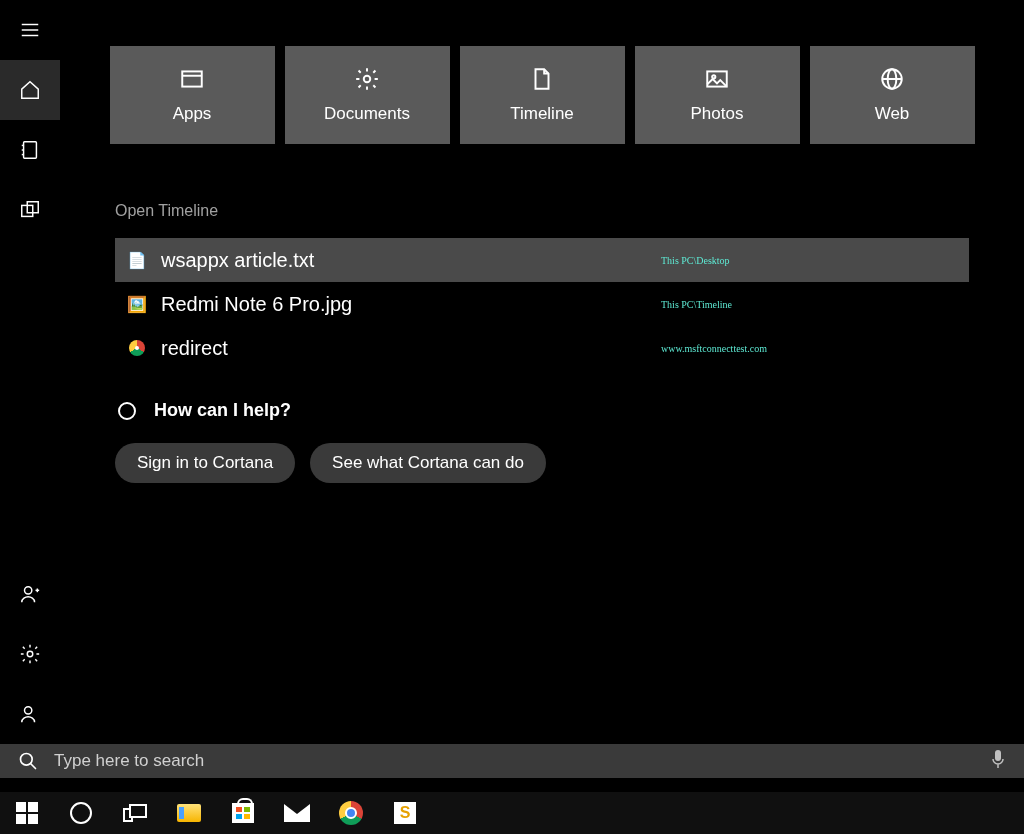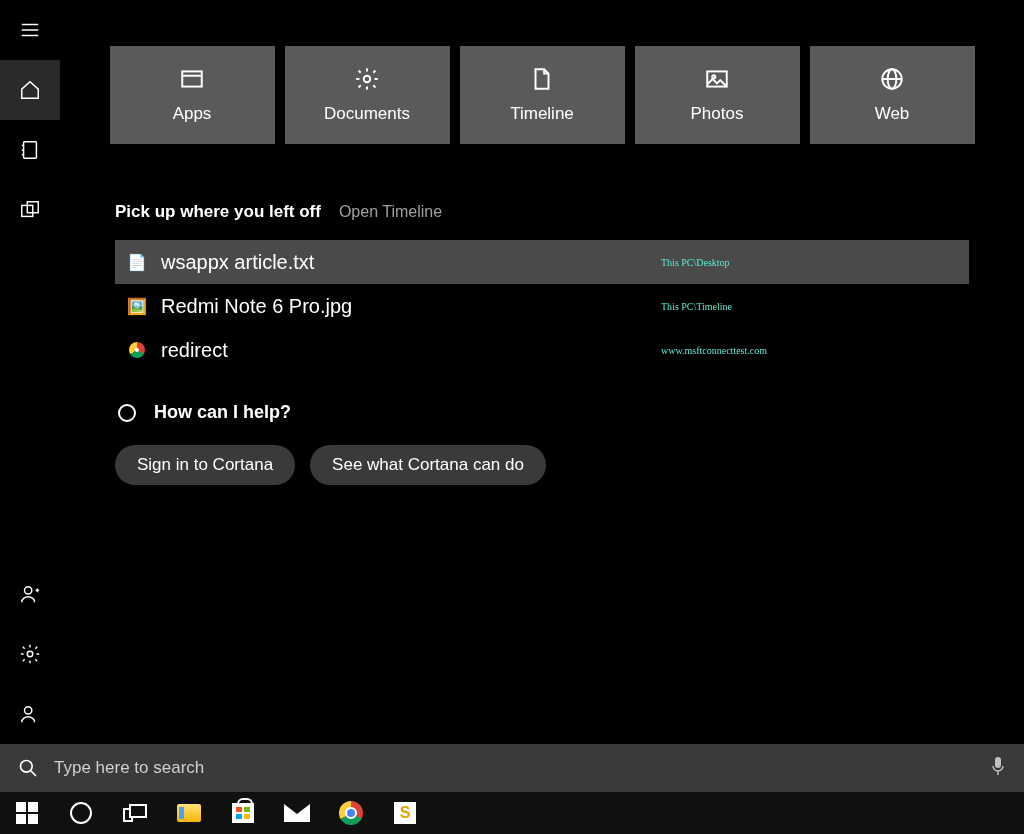--- a/index.html
+++ b/index.html
@@ -71,21 +71,21 @@
   .pill-row {
     margin-top: 22px; padding-left: 55px; width: 100%; display: flex; gap: 15px;
   }
   .pill {
     background: #3a3a3a; color: #fff; border-radius: 22px;
     padding: 10px 22px; font-size: 17px;
   }
 
   
   .searchbar {
-    position: absolute; left: 0; right: 0; top: 744px; height: 48px;
+    position: absolute; left: 0; right: 0; top: 744px; height: 34px;
     background: #3a3a3a; display: flex; align-items: center; padding: 0 18px;
   }
   .searchbar .sicon { width: 20px; height: 20px; margin-right: 16px; }
   .searchbar .sicon circle { fill: none; stroke: #fff; stroke-width: 2; }
   .searchbar .sicon line { stroke: #fff; stroke-width: 2; stroke-linecap: round; }
   .searchbar input {
     flex: 1; background: transparent; border: none; outline: none;
     color: #fff; font-size: 17px;
   }
   .searchbar input::placeholder { color: #d0d0d0; }
@@ -230,21 +230,20 @@
           <circle cx="12" cy="12" r="9"></circle>
           <ellipse cx="12" cy="12" rx="4" ry="9"></ellipse>
           <line x1="3" y1="12" x2="21" y2="12"></line>
         </svg>
       <span>Web</span>
     </div>
   </div>
 
   <div class="pickup">
     <div class="pickup-header">
-      <span class="title">Pick up where you left off</span>
       <span class="link">Open Timeline</span>
     </div>
     <div class="pickup-list">
       <div class="row first">
         <span class="ficon">📄</span>
         <span class="fname">wsappx article.txt</span>
         <span class="floc">This PC\Desktop</span>
       </div>
       <div class="row">
         <span class="ficon">🖼️</span>

